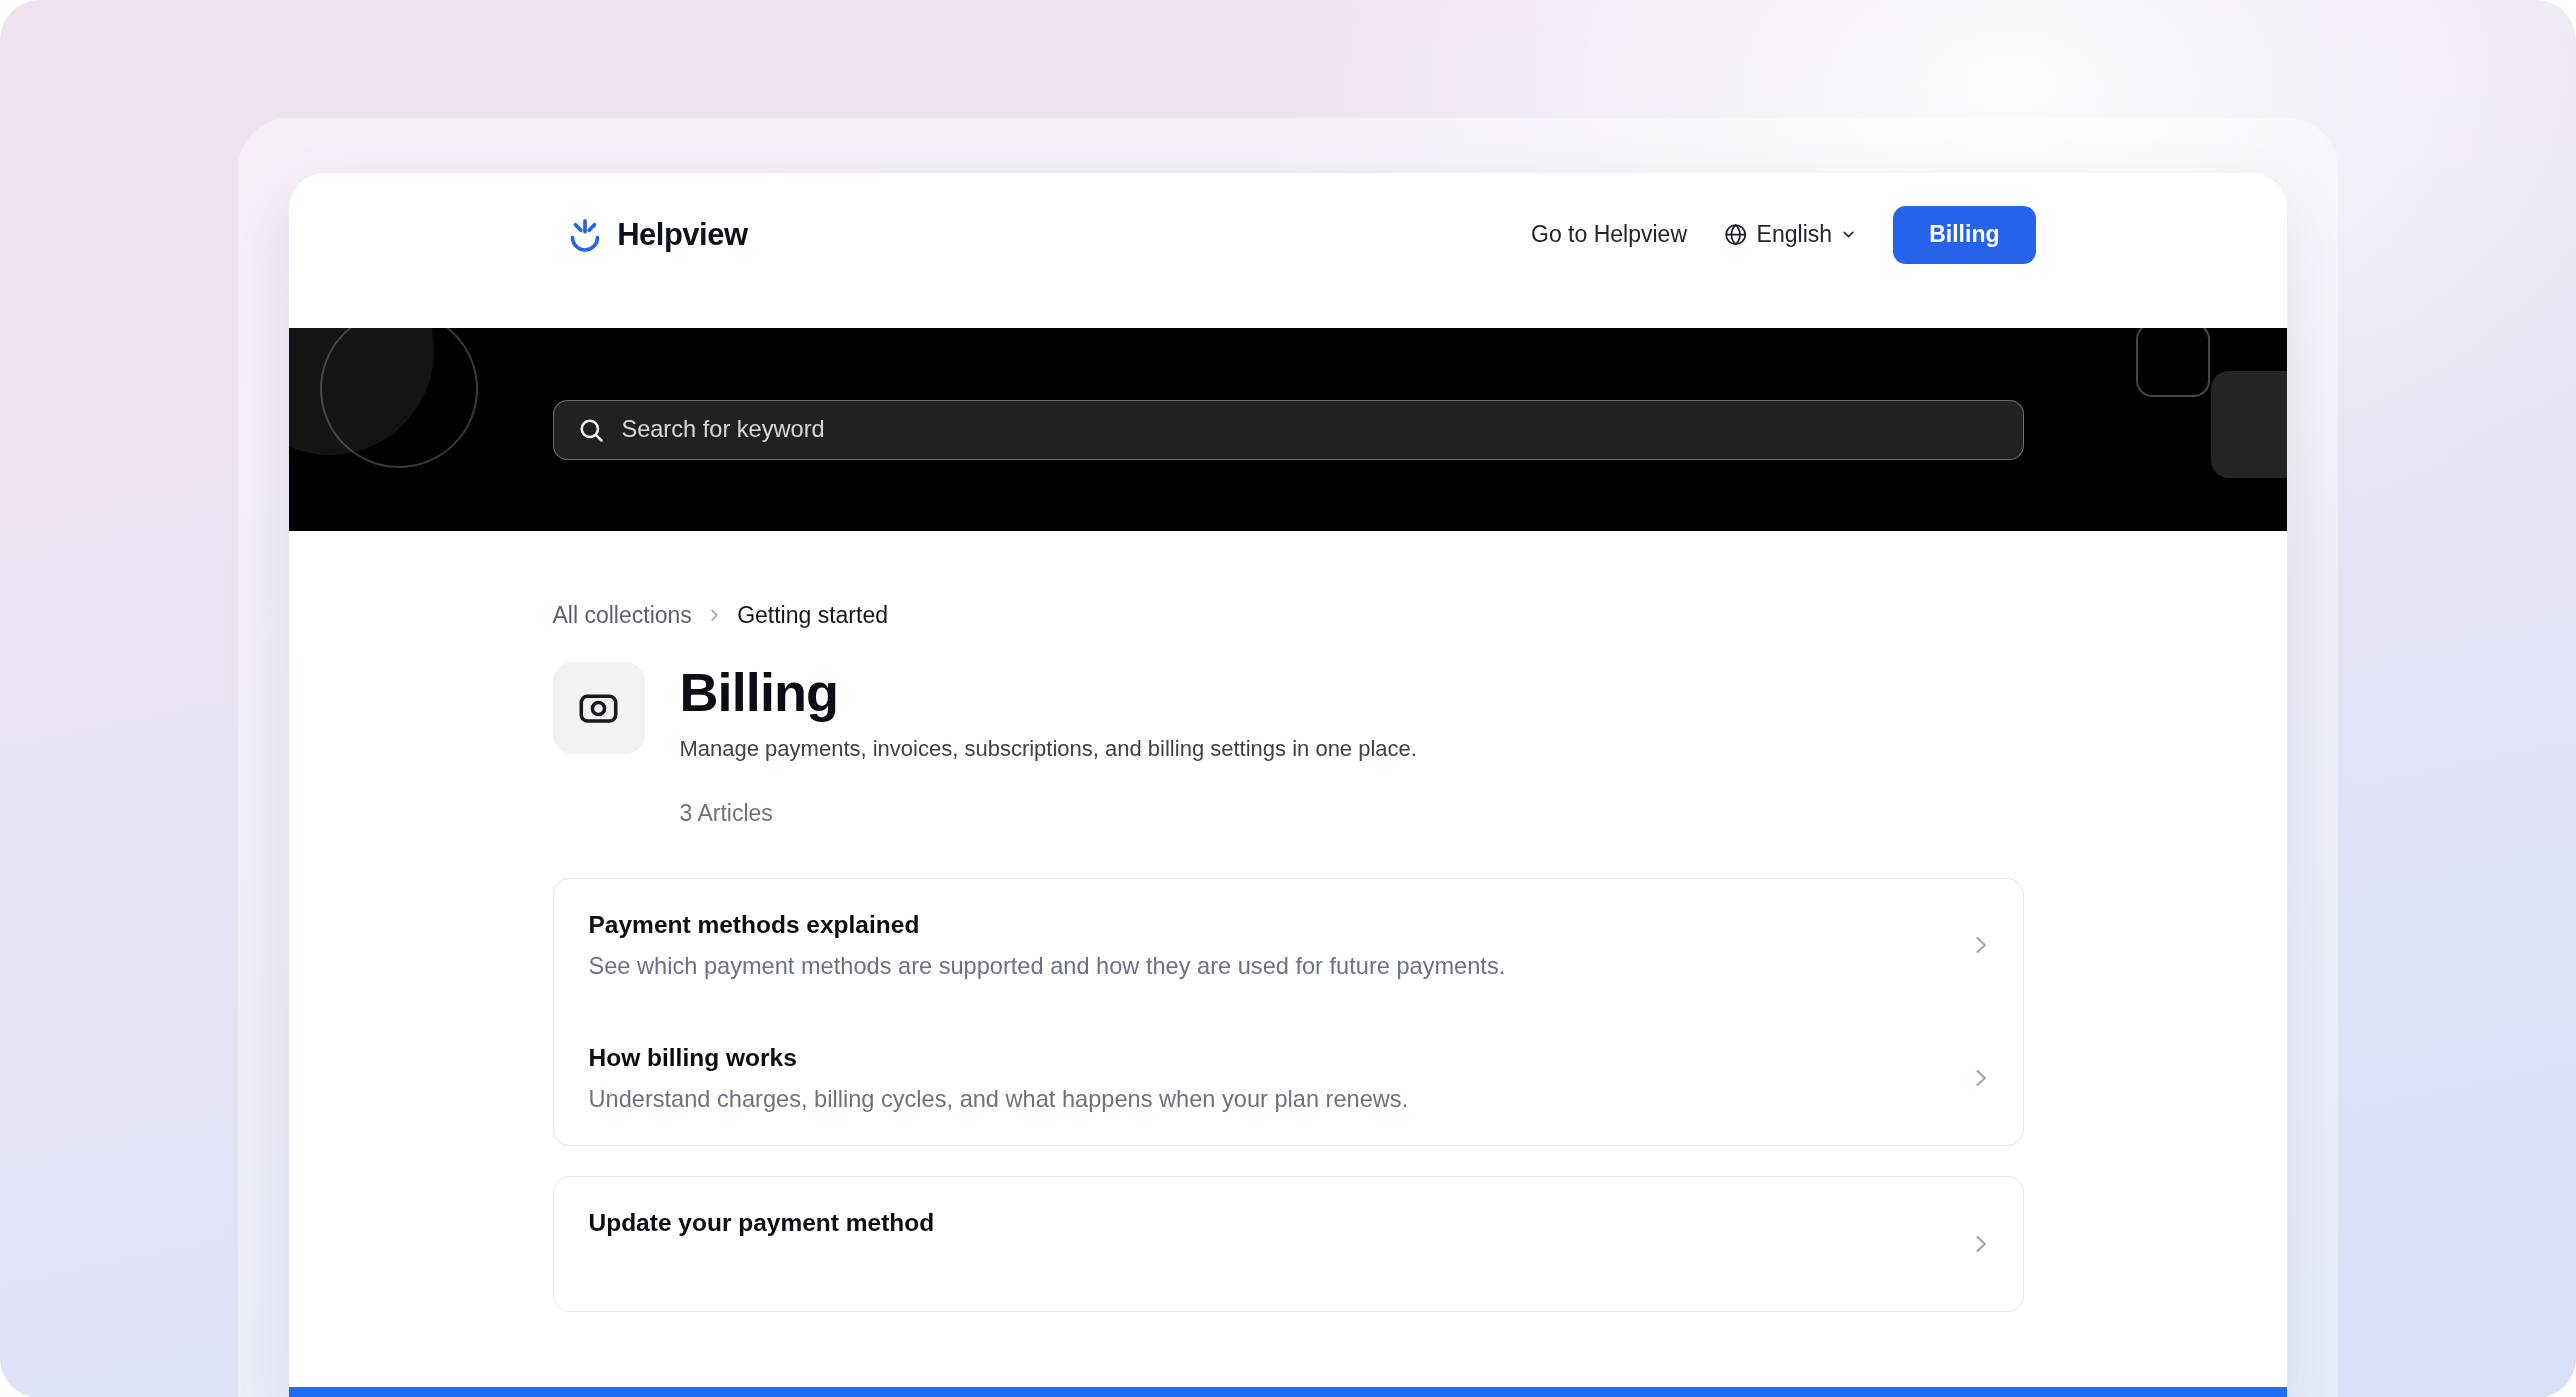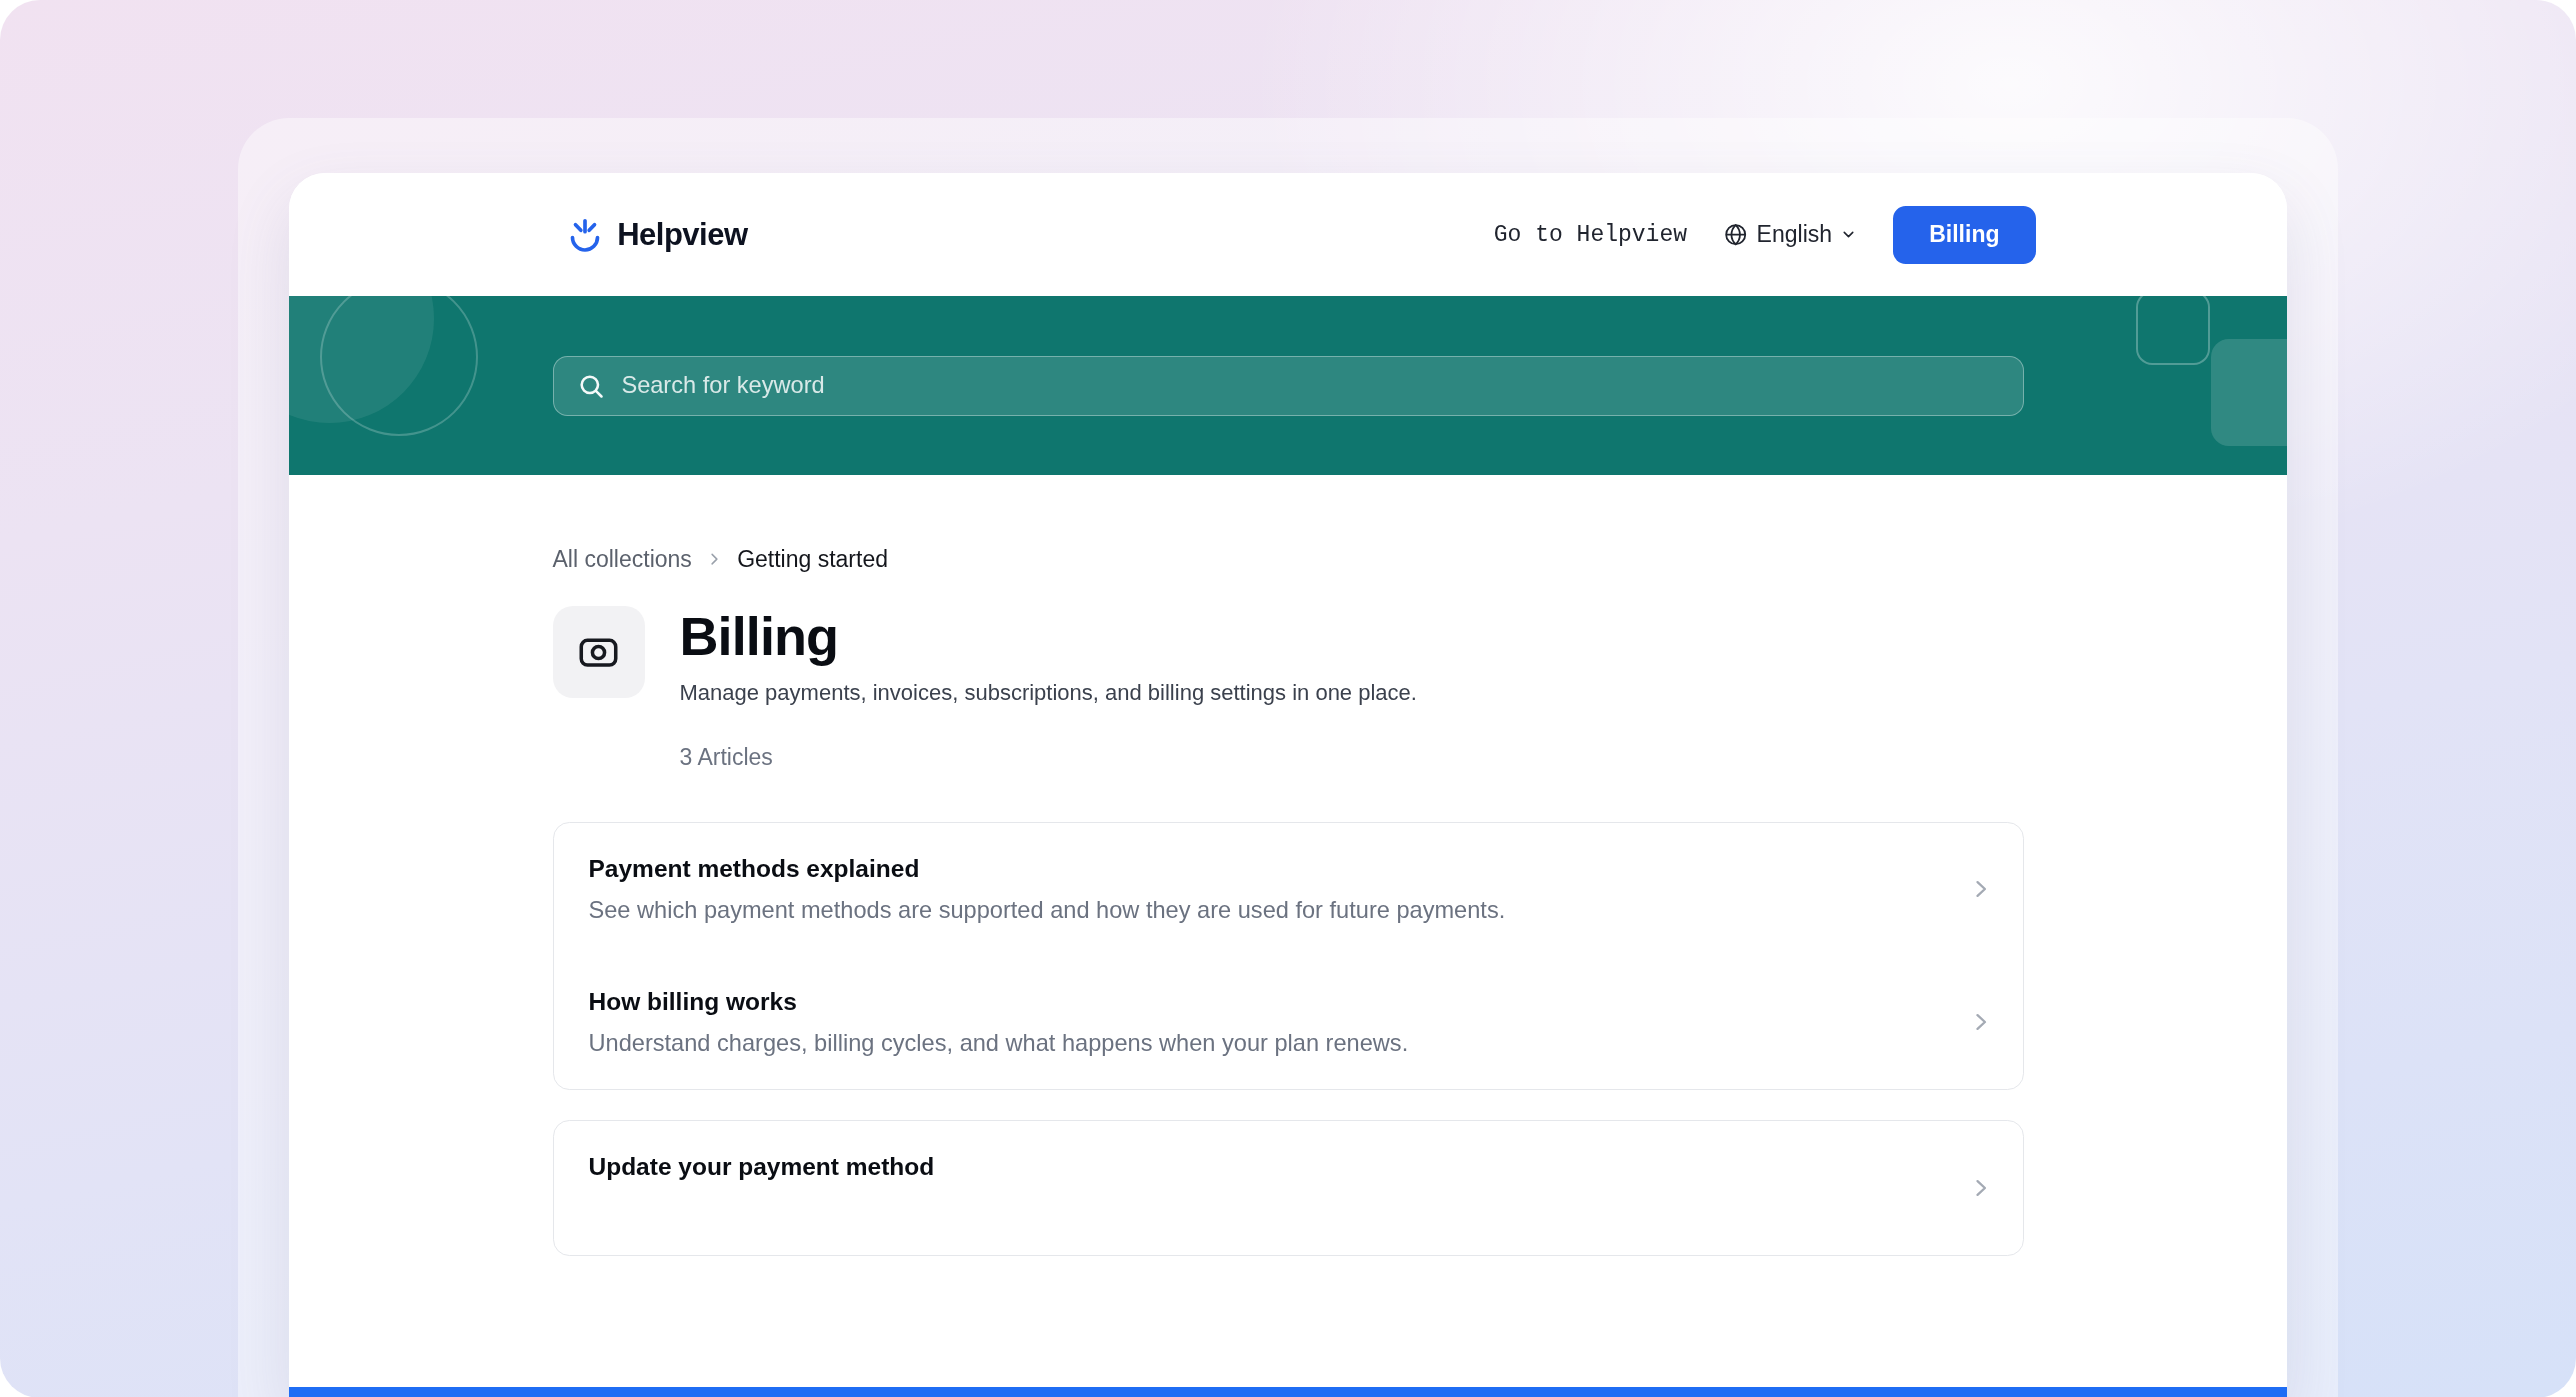--- a/index.html
+++ b/index.html
@@ -20,28 +20,28 @@
     box-shadow: 0 27px 64px rgba(90, 90, 140, 0.14); }
 
   .container { width: 1471px; margin: 0 auto; }
 
   
   .topbar { height: 123px; background: #ffffff; display: flex; align-items: center; flex: 0 0 auto; padding-left: 24px; }
   .topbar-inner { width: 1471px; margin: 0 auto; display: flex; align-items: center; justify-content: space-between; }
   .brand { display: flex; align-items: center; gap: 12.7px; cursor: pointer; }
   .brand-name { font-size: 31px; font-weight: 700; color: #0d1220; letter-spacing: -0.5px; }
   .topnav { display: flex; align-items: center; gap: 36px; }
-  .nav-link { font-size: 23px; color: #20242e; cursor: pointer; text-decoration: none; font-family: Liberation Mono, monospace; }
+  .nav-link { font-size: 23px; color: #20242e; cursor: pointer; text-decoration: none; }
   .lang { display: flex; align-items: center; gap: 8.2px; cursor: pointer; color: #20242e; font-size: 23px; }
   .contact-btn { height: 58px; padding: 0 36px; background: #2563eb; color: #ffffff; border: none;
     border-radius: 12.7px; font-size: 23px; font-weight: 600; cursor: pointer;
     font-family: "Liberation Sans", "DejaVu Sans", sans-serif; }
 
   
-  .hero { height: 179px; background: #0f766e; position: relative; overflow: hidden; flex: 0 0 auto; }
+  .hero { height: 203px; background: #000000; position: relative; overflow: hidden; flex: 0 0 auto; margin-top: 32px; }
   .shape { position: absolute; }
   .shape-circle-fill { left: -64px; top: -82px; width: 209px; height: 209px; border-radius: 50%;
     background: rgba(255,255,255,0.08); }
   .shape-circle-line { left: 31px; top: -18px; width: 158px; height: 158px; border-radius: 50%;
     border: 2.7px solid rgba(255,255,255,0.22); }
   .shape-square-line { left: 1847px; top: -5.4px; width: 74px; height: 74px; border-radius: 16.3px;
     border: 2.7px solid rgba(255,255,255,0.28); }
   .shape-square-fill { left: 1922px; top: 43px; width: 100px; height: 107px; border-radius: 18px;
     background: rgba(255,255,255,0.14); }
   .hero-inner { position: relative; z-index: 1; width: 1471px; margin: 0 auto; height: 100%;

